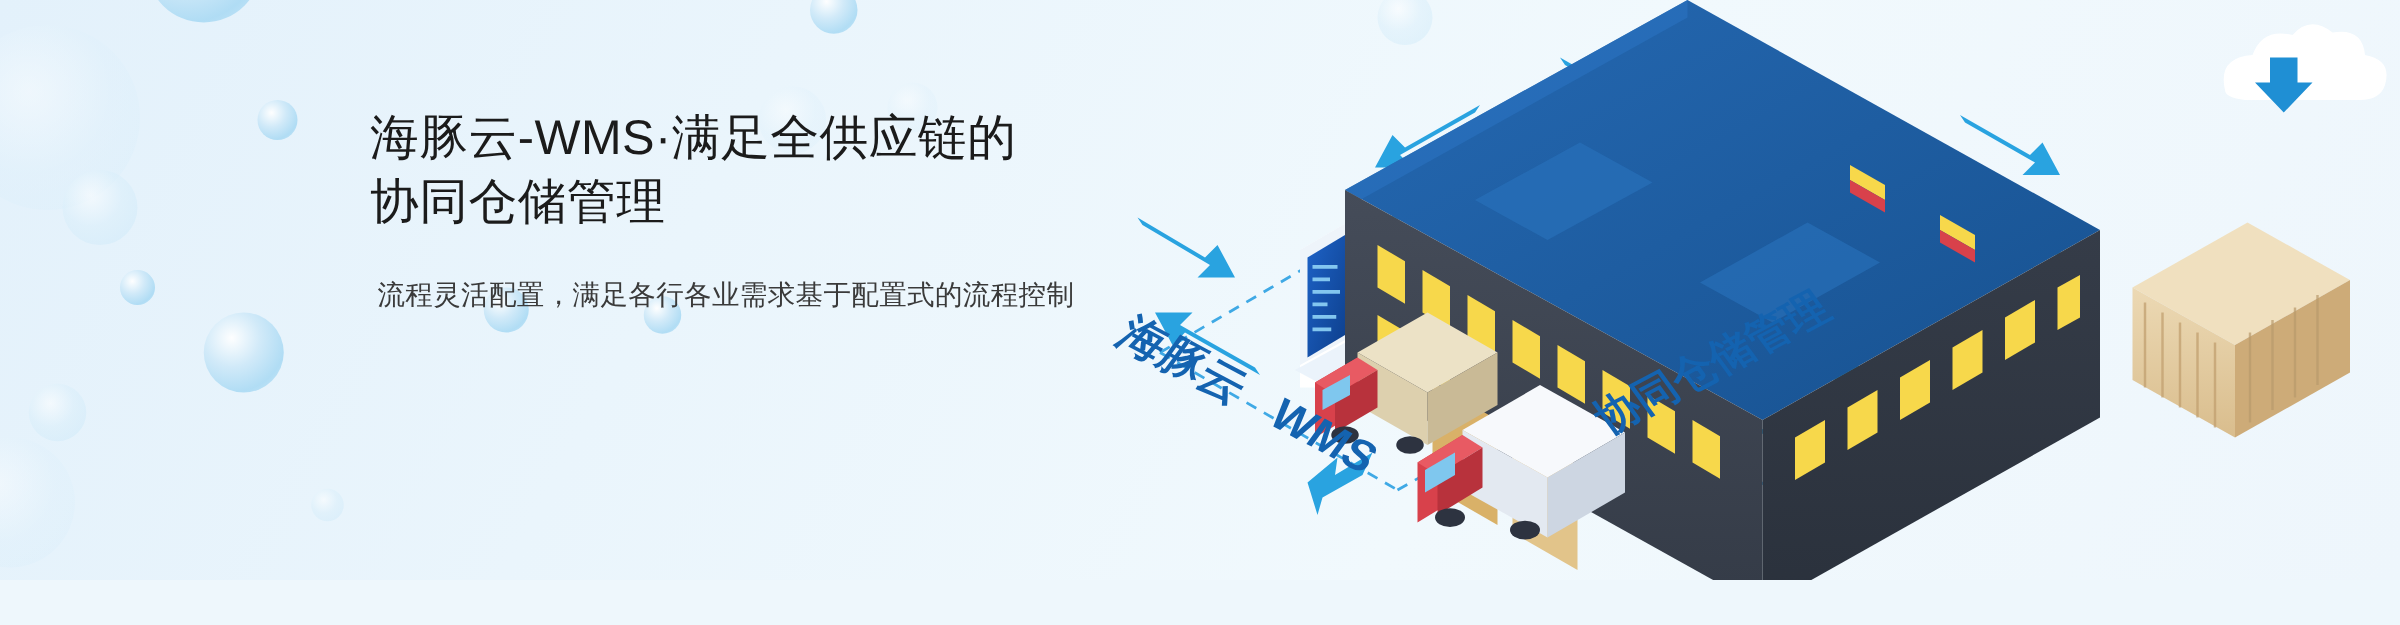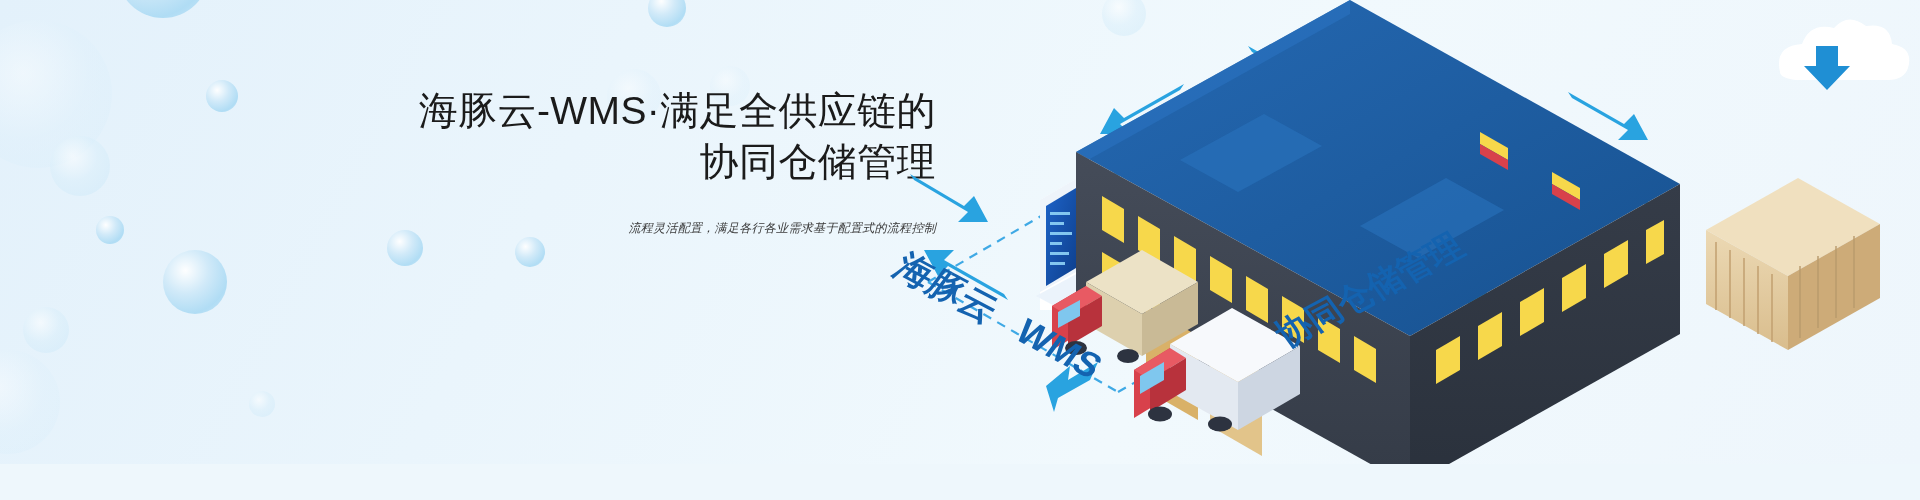--- a/index.html
+++ b/index.html
@@ -4,21 +4,20 @@
 <style>
   html,body{margin:0;padding:0;}
   body{
     width:1920px;height:500px;overflow:hidden;
     font-family:"Liberation Sans","DejaVu Sans",sans-serif;
     background:#eef7fc;
   }
   #banner{
     position:relative;width:1920px;height:464px;overflow:hidden;
     background:linear-gradient(118deg,#e3f1fb 0%,#eaf5fc 30%,#f1f9fd 62%,#eef6fc 100%);
-    text-align:right;
   }
   .bubbles{position:absolute;inset:0;pointer-events:none;}
   .bub{
     position:absolute;border-radius:50%;
   }
   .bub.soft{
     background:radial-gradient(circle at 35% 32%, rgba(255,255,255,.95) 0%, rgba(205,232,248,.85) 38%, rgba(158,213,242,.75) 72%, rgba(150,208,240,.30) 100%);
   }
   .bub.faint{
     background:radial-gradient(circle at 38% 34%, rgba(255,255,255,.55) 0%, rgba(216,238,250,.45) 45%, rgba(180,222,245,.30) 100%);
@@ -28,21 +27,21 @@
   }
 
   
   #copy{position:absolute;left:296px;top:86px;width:640px;}
   #headline{
     font-size:39px;line-height:1.30;color:#1b1b1b;letter-spacing:.4px;
     font-weight:400;white-space:pre-line;
   }
   #subtitle{
     margin-top:32px;margin-left:6px;
-    font-size:12px;color:#3a3a3a;letter-spacing:.3px;line-height:1.5;font-style:italic;
+    font-size:22px;color:#3a3a3a;letter-spacing:.3px;line-height:1.5;
   }
 
   
   #art{position:absolute;left:880px;top:0;width:1040px;height:500px;}
   #art svg{display:block;width:1040px;height:500px;}
   .lbl{font-weight:700;fill:#1463b0;}
 </style>
 </head>
 <body>
 

